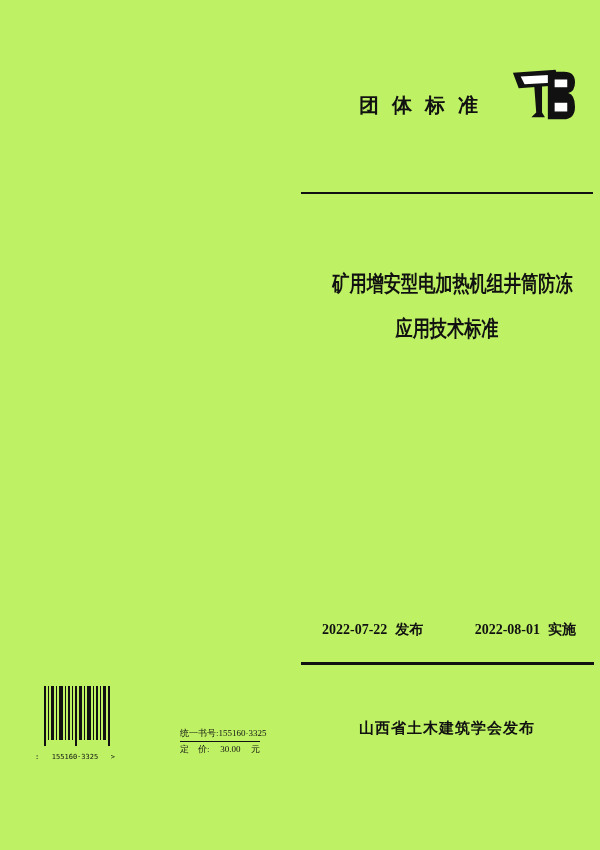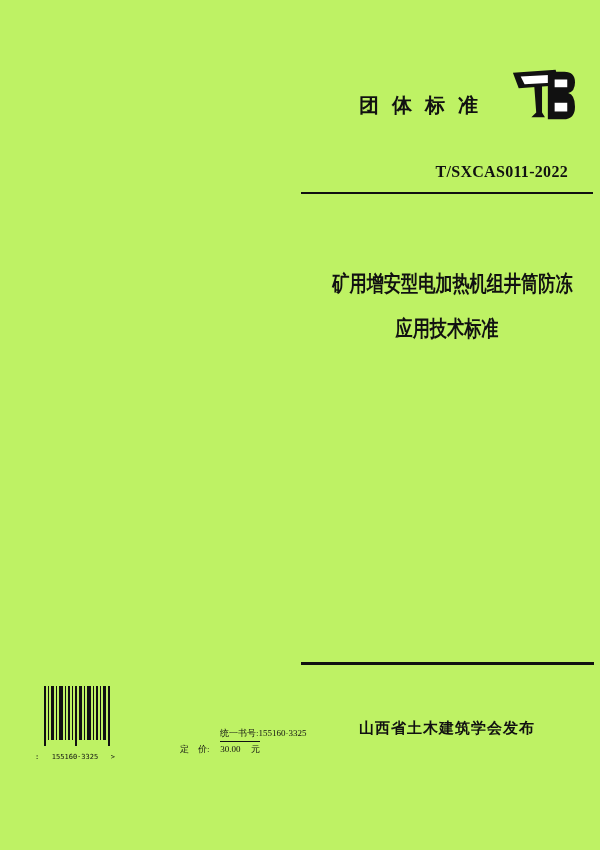--- a/index.html
+++ b/index.html
@@ -49,21 +49,21 @@
     display:flex;justify-content:space-between;align-items:flex-end;
     font-family:"DejaVu Sans Mono","Liberation Mono",monospace;
     font-size:7px;line-height:8px;margin-top:1px;padding:0 1px;white-space:nowrap;
   }
   
   .book-info{
     position:absolute;left:180px;top:726px;width:80px;
     font-size:9px;line-height:15px;white-space:nowrap;
   }
   .book-row{display:flex;justify-content:space-between;}
-  .book-row-number{border-bottom:1px solid #111;margin-left:40px;}
+  .book-row-number{border-bottom:1px solid #111;}
   
   .publisher-row{
     position:absolute;left:300px;top:719px;width:294px;
     display:flex;justify-content:center;
     font-size:15px;font-weight:bold;white-space:nowrap;letter-spacing:1px;
   }
 </style>
 </head>
 <body>
 
@@ -79,27 +79,34 @@
       <polygon points="10,8 44,6 46,14 14,16" fill="#fff"></polygon>
 
       <polygon points="24,18 32,17 32,45 35,50 21,50 26,45" fill="#111"></polygon>
 
       <path d="M38,3 L55,3 Q66,3 66,14 Q66,23 59,25 Q66,27 66,39 Q66,52 54,52 L38,52 Z" fill="#111"></path>
       <rect x="45" y="11" width="13" height="8" fill="#fff"></rect>
       <rect x="45" y="35" width="13" height="9" fill="#fff"></rect>
     </svg>
   </div>
 
-  <div class="std-number">T/SXCAS011-2022</div>
   <div class="rule rule-top"></div>
 
   <div class="title-zh title-zh-1">矿用增安型电加热机组井筒防冻</div>
   <div class="title-zh title-zh-2">应用技术标准</div>
 
 
+  <div class="dates-row">
+    <span class="date-group">
+      <span class="date">2022-07-22</span><span>发布</span>
+    </span>
+    <span class="date-group">
+      <span class="date">2022-08-01</span><span>实施</span>
+    </span>
+  </div>
 
   <div class="rule rule-bottom"></div>
 
   <div class="barcode-block">
     <svg width="82" height="62" viewBox="0 0 82 62" xmlns="http://www.w3.org/2000/svg">
       <rect x="10" y="0" width="2" height="60" fill="#111"></rect>
       <rect x="14" y="0" width="1" height="54" fill="#111"></rect>
       <rect x="17" y="0" width="3" height="54" fill="#111"></rect>
       <rect x="22" y="0" width="1" height="54" fill="#111"></rect>
       <rect x="25" y="0" width="4" height="54" fill="#111"></rect>

